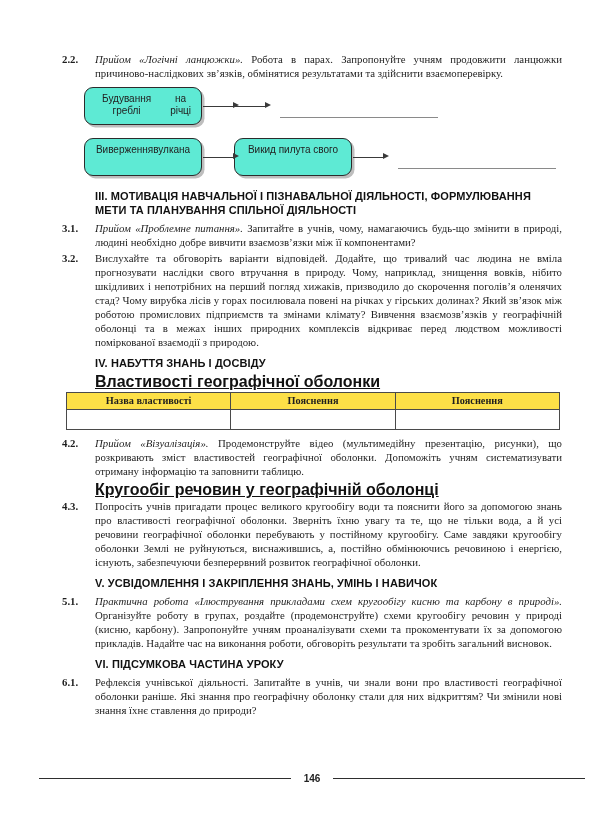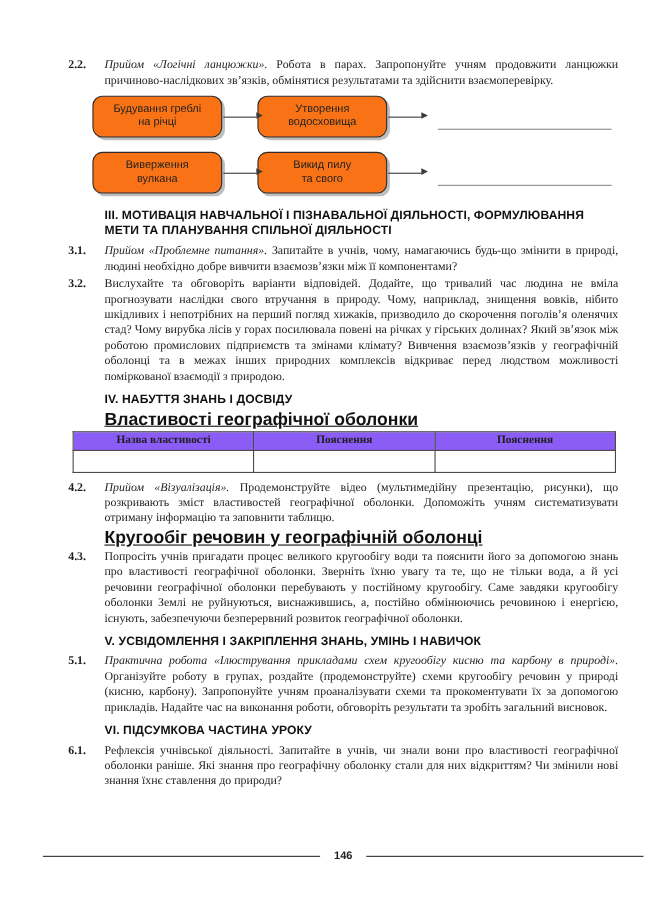--- a/index.html
+++ b/index.html
@@ -25,42 +25,42 @@
   .sub{
     font-family:"Liberation Sans", sans-serif;font-weight:bold;
     font-size:16px;line-height:13px;color:#111;margin:5px 0 3px 33px;text-decoration:underline;
   }
 
   
   .flowchart{margin:7px 0 9px 22px;}
   .frow{display:flex;align-items:center;margin-bottom:13px;}
   .fbox{
     flex:none;width:108px;min-height:26px;padding:5px 4px;
-    border:1.6px solid #2c2c2c;border-radius:9px;background:#f97316;
+    border:1.6px solid #2c2c2c;border-radius:9px;background:#5eead4;
     box-shadow:2.5px 2.5px 0 rgba(110,110,110,0.45);
-    display:flex;flex-direction:column;justify-content:center;
+    display:flex;flex-direction:row;justify-content:center;
     font-family:"Liberation Sans", sans-serif;font-size:10px;line-height:12px;
     text-align:center;color:#222;
   }
   .arrow{flex:none;width:30px;height:0;border-top:1.6px solid #3a3a3a;position:relative;margin:0 1px;}
   .arrow::after{
     content:"";position:absolute;right:-6px;top:-4.6px;
     border-left:6.5px solid #3a3a3a;border-top:3.8px solid transparent;border-bottom:3.8px solid transparent;
   }
   .blank-line{
     flex:none;width:158px;height:0;border-bottom:1.3px solid #8a8a8a;
     margin-left:14px;transform:translateY(11px);
   }
 
   
   .tbl-wrap{margin:4px 0 6px 4px;}
   table.props{border-collapse:collapse;width:494px;}
   table.props th, table.props td{border:1px solid #4a4a4a;}
   table.props th{
-    background:#8b5cf6;font-weight:bold;font-size:10.3px;line-height:12px;
+    background:#fde047;font-weight:bold;font-size:10.3px;line-height:12px;
     padding:2px 4px;text-align:center;width:33.33%;
   }
   table.props td{height:15px;padding:2px 4px;}
 
   
   .footer{
     position:absolute;left:12px;top:773px;width:600px;
     display:flex;align-items:center;justify-content:center;
   }
   .footer .rule{flex:none;width:252px;height:0;border-top:1.6px solid #2e2e2e;}
@@ -79,24 +79,20 @@
     <div class="body"><i>Прийом «Логічні ланцюжки».</i> <span>Робота в парах. Запропонуйте учням продовжити ланцюжки причиново-наслідкових зв’язків, обмінятися результатами та здійснити взаємоперевірку.</span></div>
   </div>
 
   <div class="flowchart">
     <div class="frow">
       <div class="fbox">
         <div>Будування греблі</div>
         <div>на річці</div>
       </div>
       <span class="arrow"></span>
-      <div class="fbox">
-        <div>Утворення</div>
-        <div>водосховища</div>
-      </div>
       <span class="arrow"></span>
       <span class="blank-line"></span>
     </div>
     <div class="frow">
       <div class="fbox">
         <div>Виверження</div>
         <div>вулкана</div>
       </div>
       <span class="arrow"></span>
       <div class="fbox">

